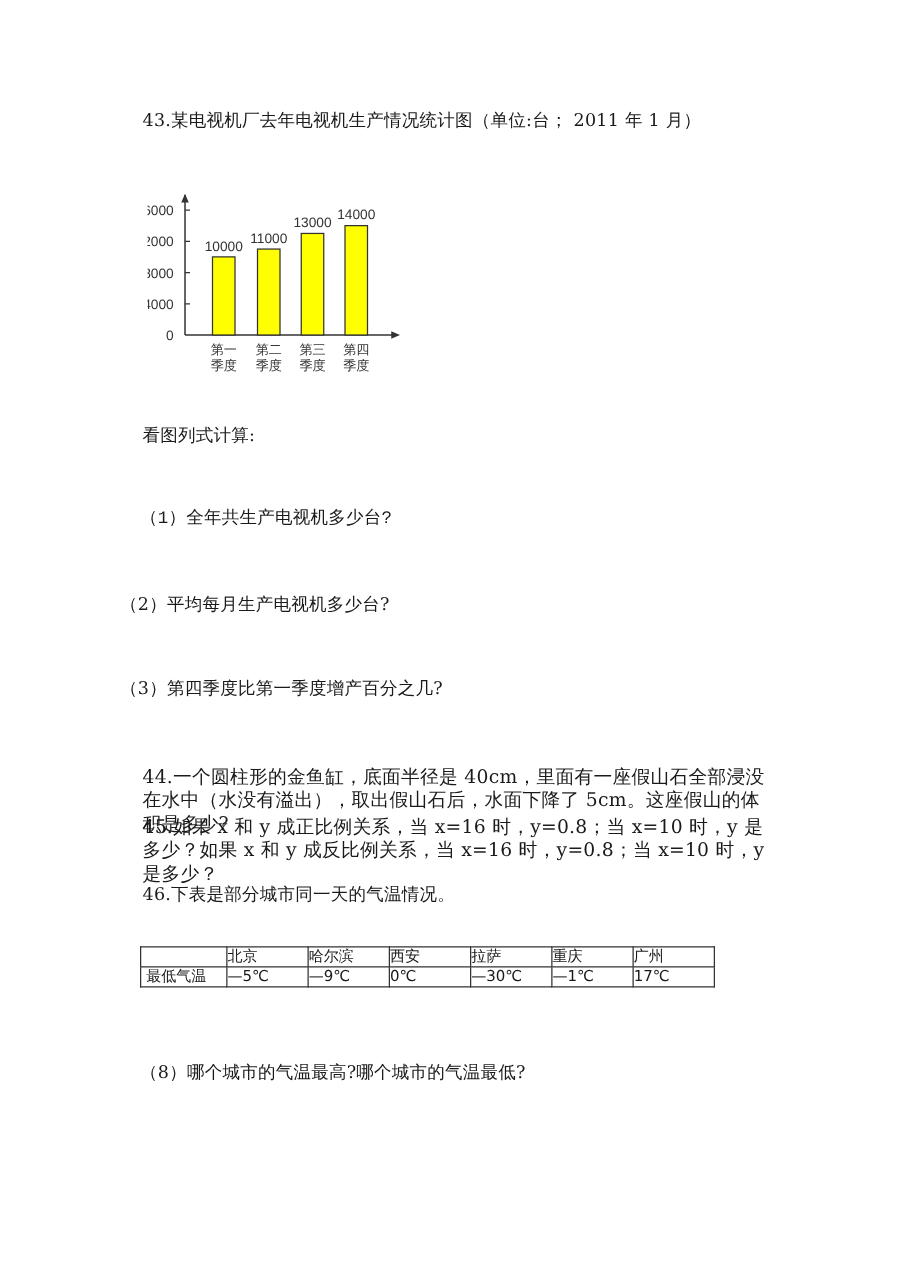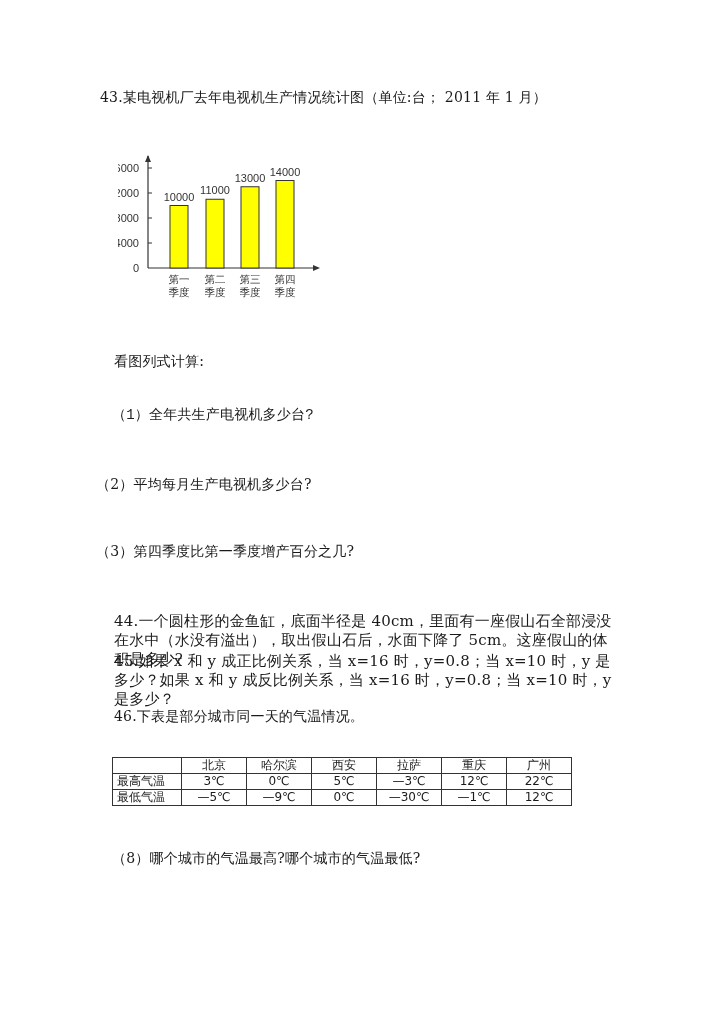--- a/index.html
+++ b/index.html
@@ -5,28 +5,28 @@
   html, body { margin: 0; padding: 0; background: #ffffff; }
   body { width: 720px; height: 1018px; position: relative; overflow: hidden;
          font-family: "DejaVu Serif", "Liberation Serif", serif; color: #1a1a1a; }
   .abs { position: absolute; }
   .line { font-size: 14px; line-height: 18px; white-space: nowrap; letter-spacing: 0.2px; }
   .para { font-size: 15px; line-height: 19px; width: 500px; letter-spacing: 0.2px; }
   .chart { left: 118px; top: 148px; width: 220px; height: 160px; }
   .chart svg text { font-family: "Liberation Sans", "DejaVu Sans", sans-serif; }
   table.temps { position: absolute; left: 112px; top: 757px; border-collapse: collapse;
                 font-family: "DejaVu Sans", "Liberation Sans", sans-serif; font-size: 12px; }
-  table.temps td { border: 1px solid #333; height: 15px; padding: 0; text-align: center; line-height: 15px; }
+  table.temps td { border: 1px solid #333; height: 15px; padding: 0; text-align: left; line-height: 15px; }
   table.temps td.rowhead { width: 64px; text-align: left; padding-left: 4px; }
   table.temps td.cell { width: 64px; }
 </style>
 </head>
 <body>
 
-<div class="abs line" style="left:100px; top:88px;text-align:right;">43.某电视机厂去年电视机生产情况统计图（单位:台；  2011 年 1 月）</div>
+<div class="abs line" style="left:114px; top:88px;text-align:right;">43.某电视机厂去年电视机生产情况统计图（单位:台；  2011 年 1 月）</div>
 
 <div class="abs chart">
   <svg id="chart-svg" width="220" height="160" viewBox="0 0 220 160">
       <line x1="30" y1="120" x2="30" y2="8" stroke="#333" stroke-width="1.2"></line>
       <polygon points="27,14 33,14 30,7" fill="#333"></polygon>
       <line x1="30" y1="120" x2="196" y2="120" stroke="#333" stroke-width="1.2"></line>
       <polygon points="195,117 195,123 202,120" fill="#333"></polygon>
       <text x="21" y="124" font-size="11" text-anchor="end" fill="#333">0</text>
       <line x1="30" y1="95" x2="34" y2="95" stroke="#333" stroke-width="1"></line>
       <text x="21" y="99" font-size="11" text-anchor="end" fill="#333">4000</text>
@@ -48,21 +48,21 @@
       <text x="132" y="33.75" font-size="11" text-anchor="middle" fill="#333">13000</text>
       <text x="132" y="135" font-size="10.5" text-anchor="middle" fill="#333">第三</text>
       <text x="132" y="148" font-size="10.5" text-anchor="middle" fill="#333">季度</text>
       <rect x="158" y="32.5" width="18" height="87.5" fill="#ffff00" stroke="#333333" stroke-width="1"></rect>
       <text x="167" y="27.5" font-size="11" text-anchor="middle" fill="#333">14000</text>
       <text x="167" y="135" font-size="10.5" text-anchor="middle" fill="#333">第四</text>
       <text x="167" y="148" font-size="10.5" text-anchor="middle" fill="#333">季度</text>
     </svg>
 </div>
 
-<div class="abs line" style="left:114px; top:352px;">看图列式计算:</div>
+<div class="abs line" style="left:114px; top:340px;">看图列式计算:</div>
 <div class="abs line" style="left:112px; top:406px;font-family:Liberation Mono, monospace;">（1）全年共生产电视机多少台?</div>
 <div class="abs line" style="left:96px; top:475px;">（2）平均每月生产电视机多少台?</div>
 <div class="abs line" style="left:96px; top:542px;">（3）第四季度比第一季度增产百分之几?</div>
 
 <div class="abs para" style="left:114px; top:612px;">44.一个圆柱形的金鱼缸，底面半径是 40cm，里面有一座假山石全部浸没在水中（水没有溢出），取出假山石后，水面下降了 5cm。这座假山的体积是多少?</div>
 
 <div class="abs para" style="left:114px; top:652px;">45.如果 x 和 y 成正比例关系，当 x=16 时，y=0.8；当 x=10 时，y 是多少？如果 x 和 y 成反比例关系，当 x=16 时，y=0.8；当 x=10 时，y 是多少？</div>
 
 <div class="abs line" style="left:114px; top:707px;">46.下表是部分城市同一天的气温情况。</div>
 
@@ -71,33 +71,24 @@
       <tr>
     <td class="rowhead"></td>
     <td class="cell">北京</td>
     <td class="cell">哈尔滨</td>
     <td class="cell">西安</td>
     <td class="cell">拉萨</td>
     <td class="cell">重庆</td>
     <td class="cell">广州</td>
   </tr>
   <tr>
-    <td class="rowhead">最高气温</td>
-    <td class="cell">3℃</td>
-    <td class="cell">0℃</td>
-    <td class="cell">5℃</td>
-    <td class="cell">—3℃</td>
-    <td class="cell">12℃</td>
-    <td class="cell">22℃</td>
-  </tr>
-  <tr>
     <td class="rowhead">最低气温</td>
     <td class="cell">—5℃</td>
     <td class="cell">—9℃</td>
     <td class="cell">0℃</td>
     <td class="cell">—30℃</td>
     <td class="cell">—1℃</td>
-    <td class="cell">12℃</td>
+    <td class="cell">17℃</td>
   </tr>
 </tbody>
   </table>
 
 <div class="abs line" style="left:112px; top:849px;">（8）哪个城市的气温最高?哪个城市的气温最低?</div>
 
 </body></html>

